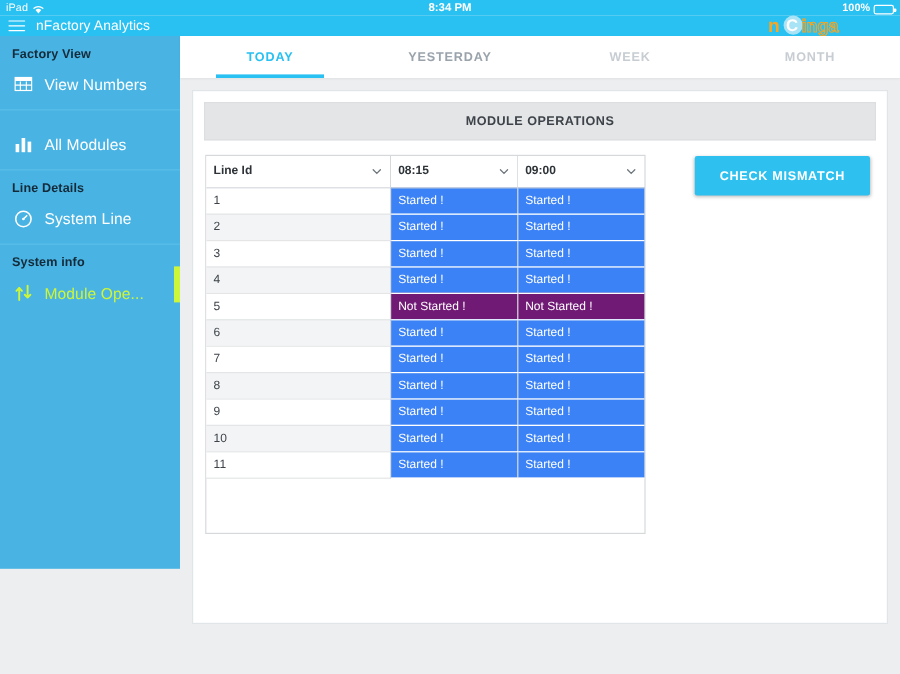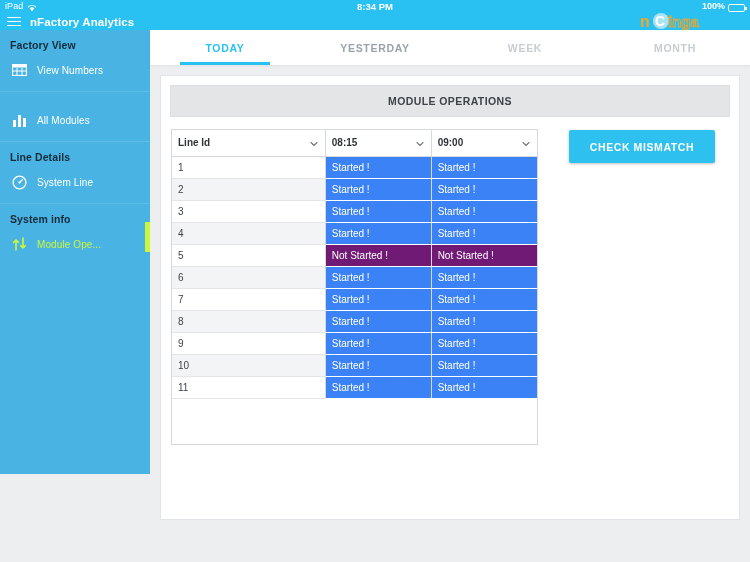--- a/index.html
+++ b/index.html
@@ -40,21 +40,21 @@
   .navbar{
     position:absolute; top:13px; left:0; width:750px; height:17px;
     background:#29c0f2;
   }
   .nav-left{
     position:absolute; left:7px; top:0; height:17px;
     display:flex; align-items:center; gap:9px;
   }
   .hamburger{ display:flex; flex-direction:column; justify-content:center; gap:2.5px; width:14px; }
   .hamburger span{ display:block; height:1.5px; background:#ffffff; border-radius:1px; }
-  .app-title{ color:#ffffff; font-size:11.5px; font-weight:bold; letter-spacing:.1px; }
+  .app-title{ color:#ffffff; font-size:11.5px; font-weight:normal; letter-spacing:.1px; }
 
   .logo{
     position:absolute; right:40px; top:-1px; height:19px;
     display:flex; align-items:center;
   }
   .logo svg{ display:block; }
 
   
   .sidebar{
     position:absolute; top:30px; left:0; width:150px; height:444px;
@@ -64,21 +64,21 @@
   .side-group:last-child{ border-bottom:none; }
   .side-heading{
     color:#142a38; font-size:10.5px; font-weight:bold;
     padding:0 0 0 10px; letter-spacing:.1px;
   }
   .side-item{
     display:flex; align-items:center; gap:9px;
     padding:8px 0 0 11px; position:relative; height:30px;
   }
   .side-item .ic{ width:17px; height:15px; display:flex; align-items:center; justify-content:center; }
-  .side-item .lbl{ color:#ffffff; font-size:10px; letter-spacing:.1px; }
+  .side-item .lbl{ color:#ffffff; font-size:13px; letter-spacing:.1px; }
   .side-item.active .lbl{ color:#cdf53a; }
   .side-item.active .marker{
     position:absolute; right:0; top:-3px; width:5px; height:30px; background:#cdf53a;
   }
 
   
   .main{
     position:absolute; top:30px; left:150px;
     width:600px; height:532px; background:#eceef0;
   }
@@ -132,21 +132,21 @@
     border-right:1px solid #d6d9dc; vertical-align:middle;
   }
   td:last-child{ border-right:none; }
   tr.odd td.idcell{ background:#ffffff; }
   tr.even td.idcell{ background:#f3f4f5; }
   td.idcell{ border-bottom:1px solid #e3e5e7; }
   td.status{ color:#ffffff; text-align:left; border-bottom:1px solid #ffffff; }
   td.status.started{ background:#3b82f6; }
   td.status.notstarted{ background:#701a75;margin-top:15px; }
 
-  .btn-col{ padding-left:31px; padding-top:1px; }
+  .btn-col{ padding-left:41px; padding-top:1px; }
   .check-btn{
     width:146px; height:33px; background:#2ec0ef; border:none;
     color:#ffffff; font-size:10.5px; font-weight:bold; letter-spacing:.6px;
     border-radius:2px; cursor:pointer;
     box-shadow:0 1px 3px rgba(0,0,0,.25);
     font-family:"Liberation Sans", sans-serif;
   }
 </style>
 </head>
 <body>

